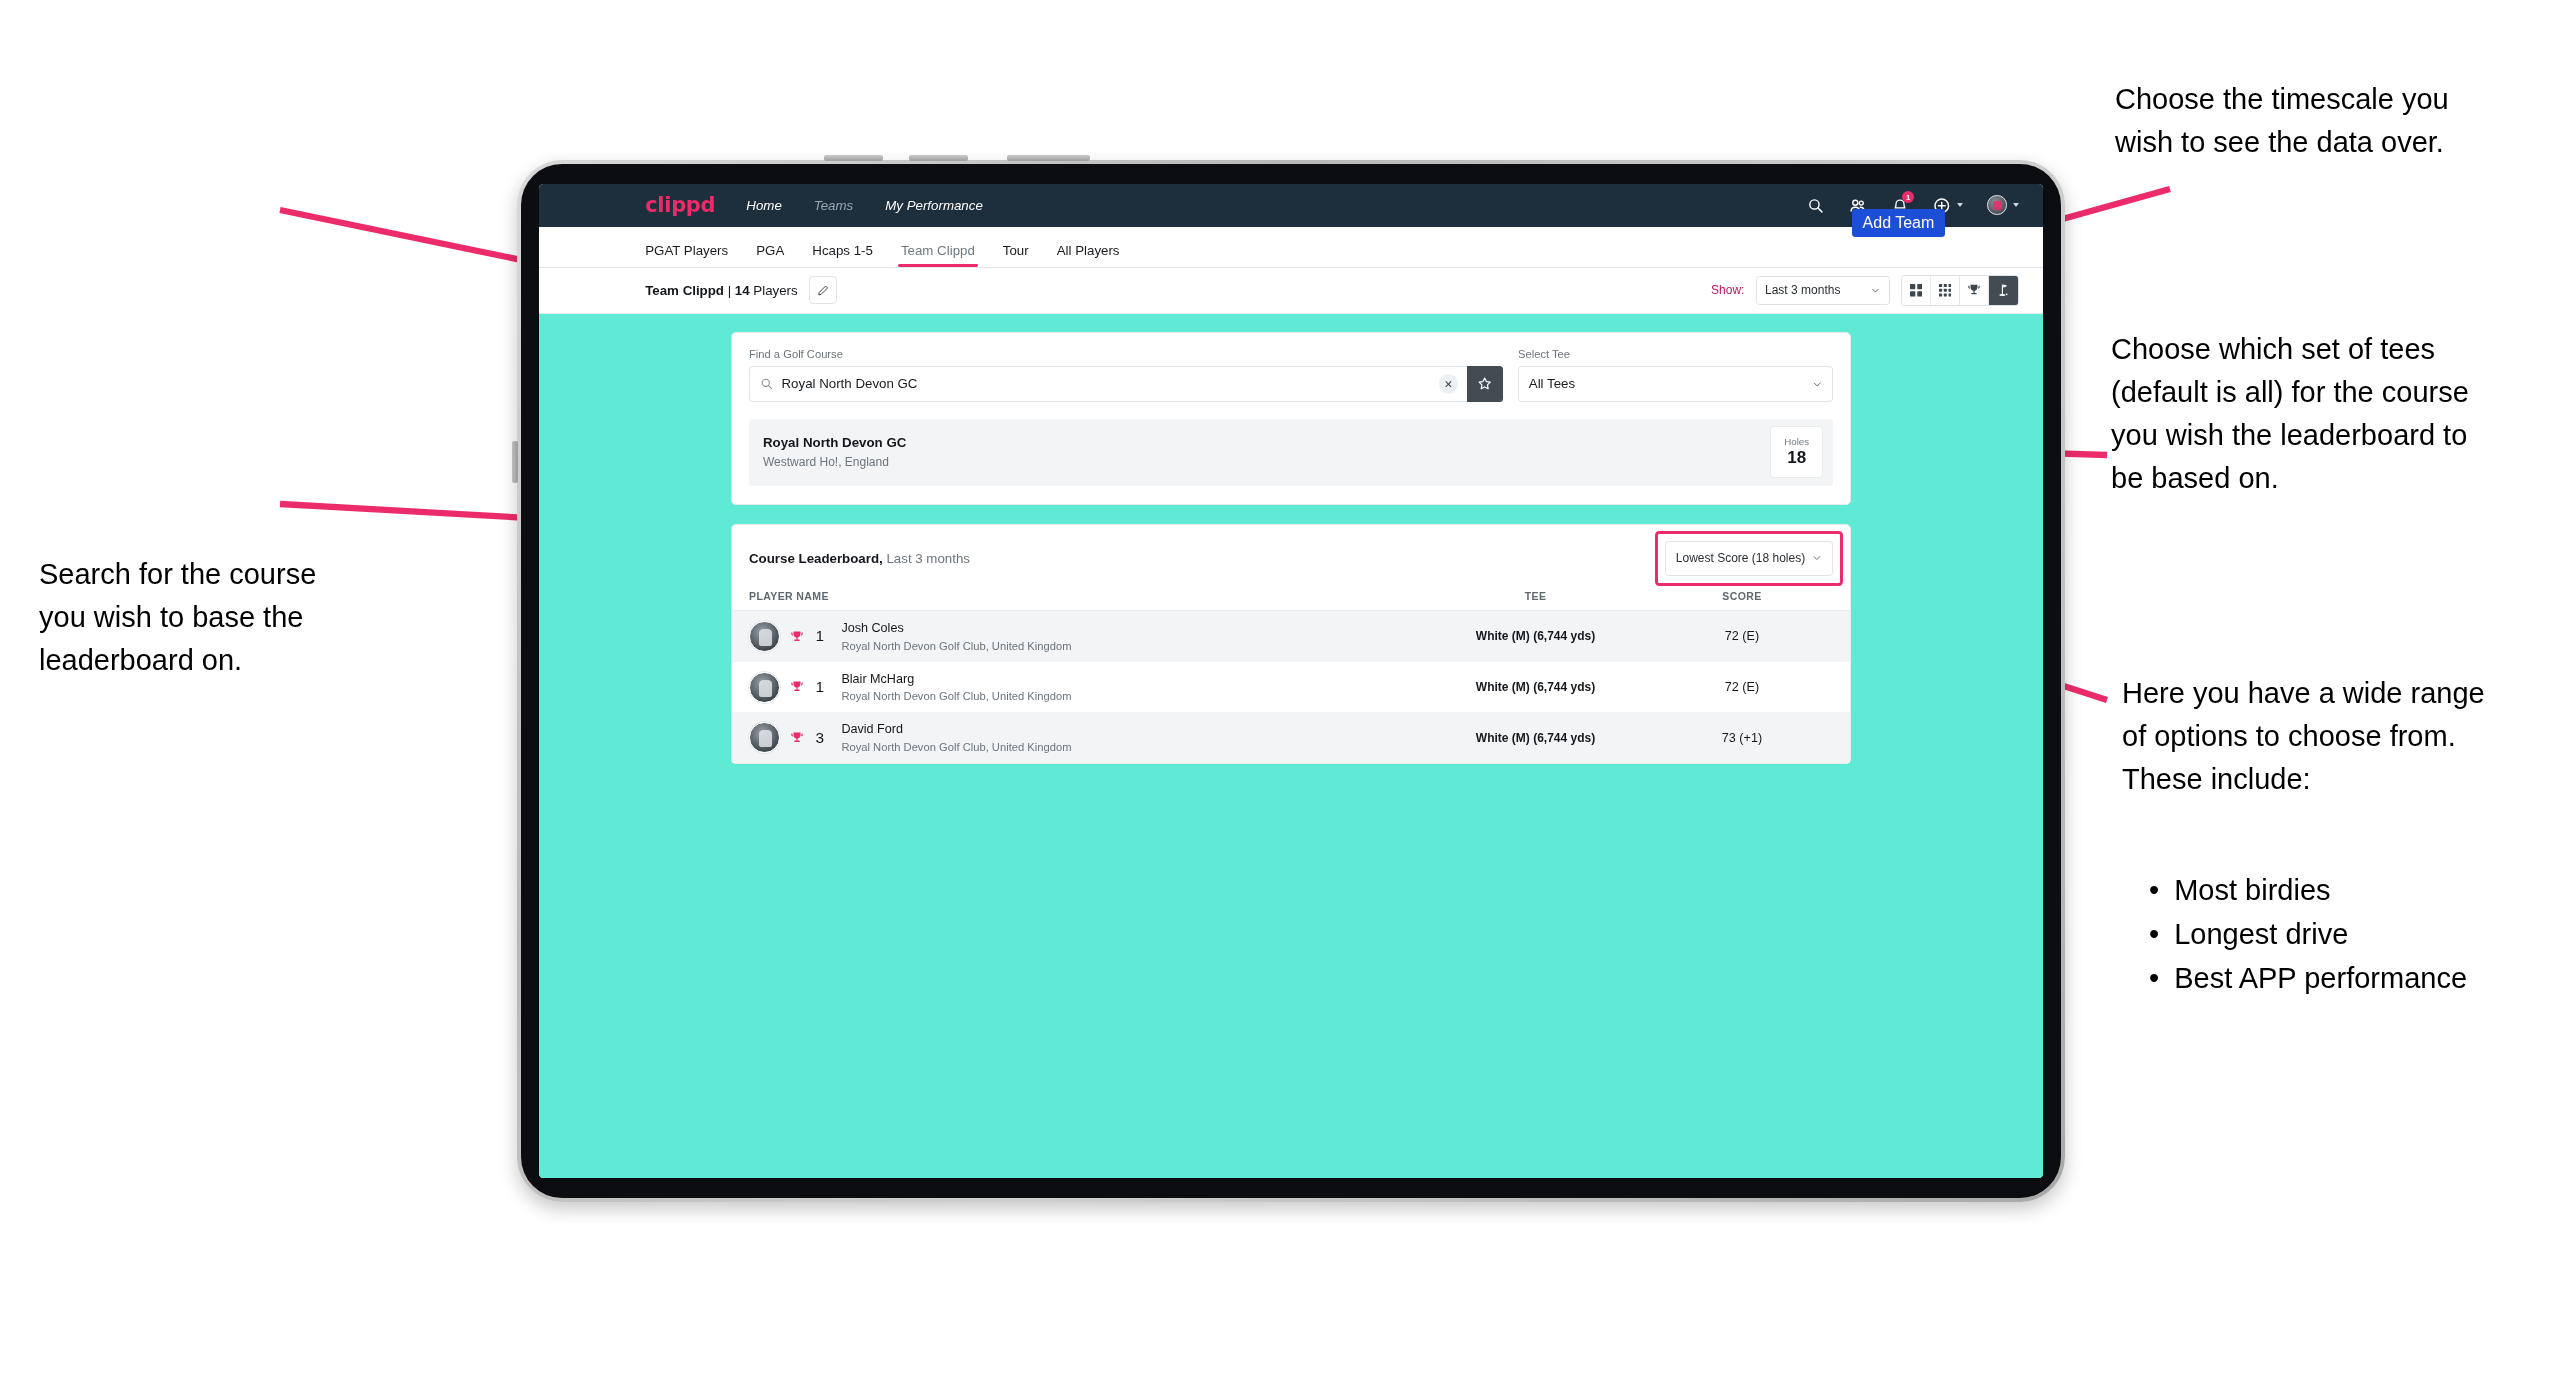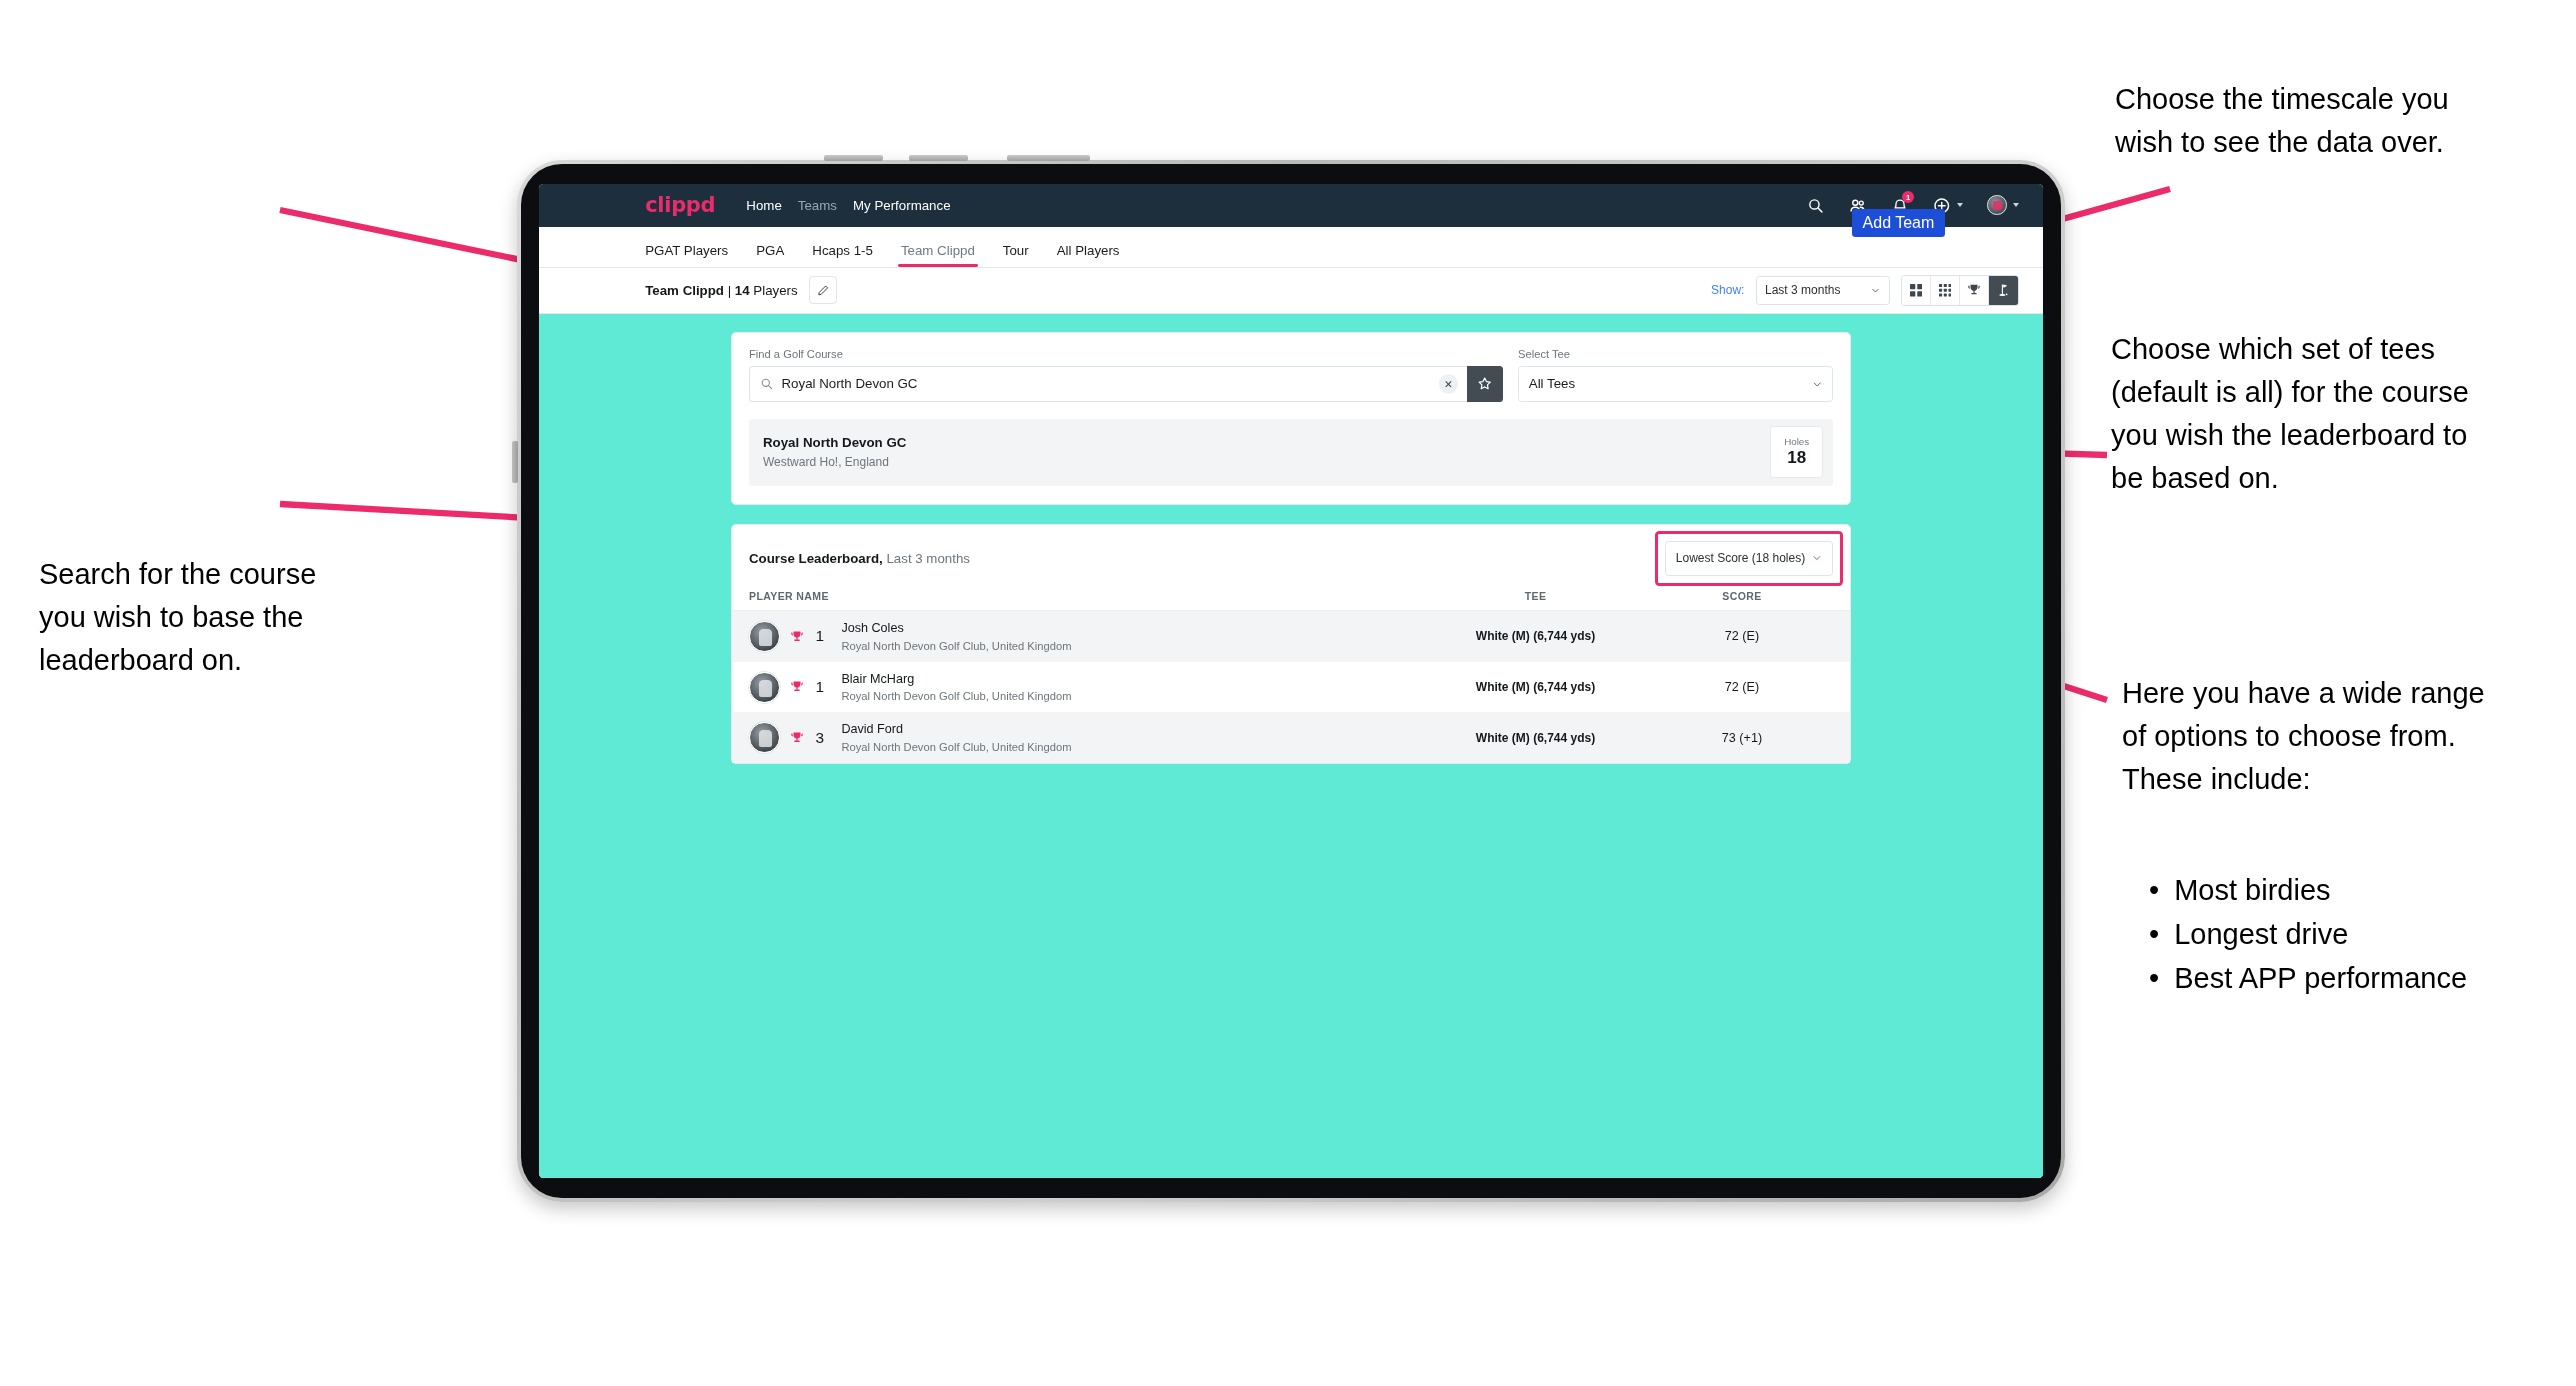--- a/index.html
+++ b/index.html
@@ -70,21 +70,21 @@
     height: 43px; background: #1d2e3d;
     display: flex; align-items: center;
     padding: 0 24px 0 0;
     position: relative;
   }
   .brand {
     color: #ec2c6a; font-size: 21px; font-weight: 700;
     letter-spacing: -0.3px; margin-left: 106px; margin-right: 31px;
     font-family: "DejaVu Sans", sans-serif;
   }
-  .navlinks { display:flex; gap: 16px; align-items:center; }
+  .navlinks { display:flex; gap: 32px; align-items:center;font-style:italic; }
   .navlink { color: #ffffff; font-size: 13.3px; }
   .navlink.dim { color: #9aa7b2; }
   .nav-right { margin-left:auto; display:flex; align-items:center; gap: 24px; }
   .nav-ico { width: 18px; height: 18px; display:flex; align-items:center; justify-content:center; position:relative; }
   .nav-ico svg { display:block; }
   .bell-badge {
     position:absolute; right:-5.6px; top:-4.9px; background:#ec2c6a; color:#fff;
     font-size: 7.7px; width: 12px; height: 12px; border-radius: 50%;
     display:flex; align-items:center; justify-content:center; font-weight:700;
   }
@@ -123,21 +123,21 @@
     padding: 0 24px 0 106px; border-bottom: 0.7px solid #e6eaed;
   }
   .team-title { font-size: 13.3px; color:#15181b; }
   .team-title b { font-weight:700; }
   .edit-btn {
     width: 28px; height: 28px; margin-left: 11.2px;
     border: 0.7px solid #e1e5e9; border-radius: 4.2px; background:#fff;
     display:flex; align-items:center; justify-content:center;
   }
   .fb-right { margin-left:auto; display:flex; align-items:center; gap: 11.2px; }
-  .show-label { font-size: 12px; color:#3b82f6; }
+  .show-label { font-size: 12px; color:#be185d; }
   .show-select {
     width: 134px; height: 29px; border:0.7px solid #dde2e6; border-radius:3.5px;
     background:#fff; display:flex; align-items:center; padding: 0 8.4px;
     font-size: 12px; color:#2a2f34; justify-content:space-between;
   }
   .viewgroup { display:flex; border:0.7px solid #dde2e6; border-radius:3.5px; overflow:hidden; }
   .vg-btn {
     width: 29px; height: 29px; background:#fff; display:flex;
     align-items:center; justify-content:center; border-right:0.7px solid #e4e8eb;
   }

